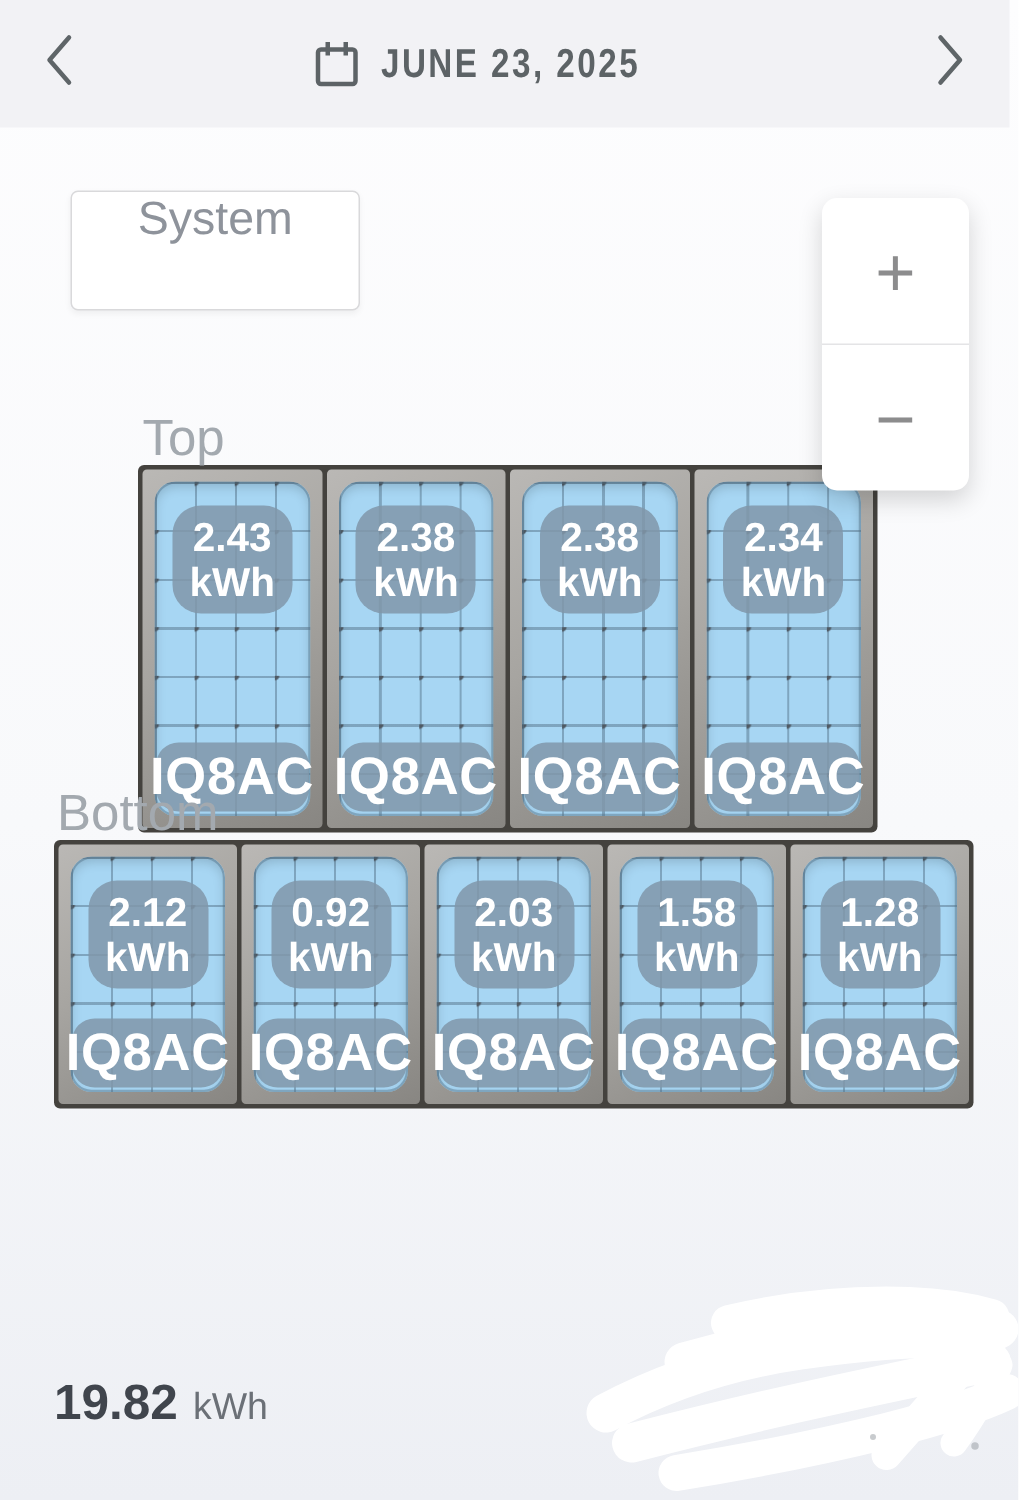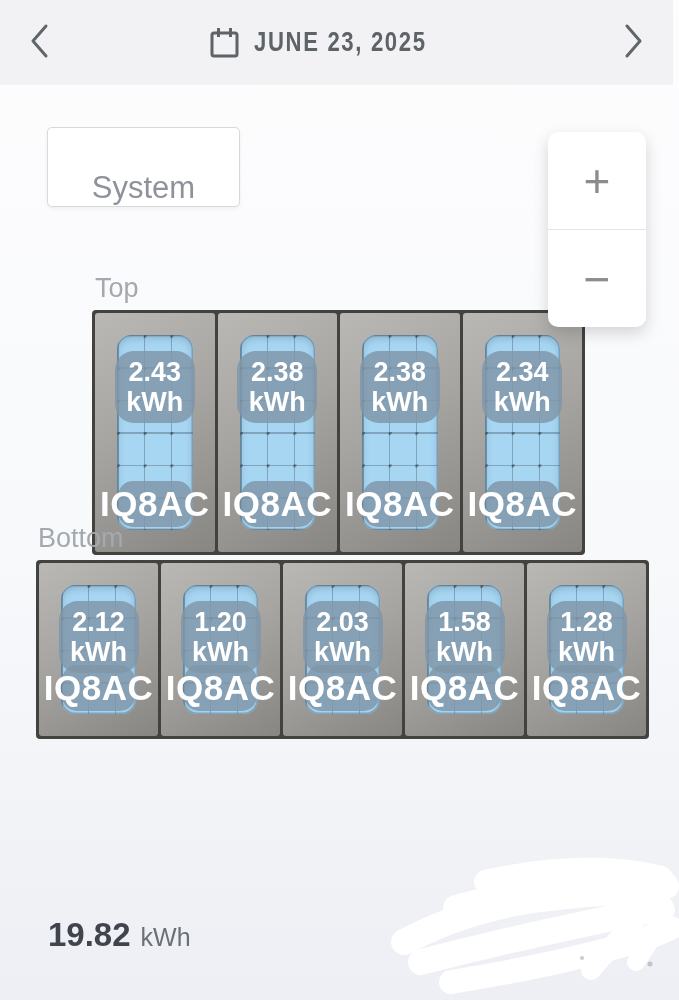--- a/index.html
+++ b/index.html
@@ -17,42 +17,42 @@
   .chev-left { left:10px; } .chev-right { right:10px; }
   .chev svg { stroke:#5f6568; }
   .date-group { display:flex; align-items:center; gap:14px; cursor:pointer; }
   .cal-icon svg { stroke:#5d6366; display:block; }
   .date-text { font-size:27px; font-weight:700; color:#5d6366; letter-spacing:2px;
     transform:scaleX(.82); transform-origin:left center; white-space:nowrap; }
 
   
   .system-btn { position:absolute; left:47px; top:127px; width:193px; height:80px;
     background:#ffffff; border:1px solid #d9d9db; border-radius:5px;
-    box-shadow:0 2px 4px rgba(0,0,0,.05); display:flex; align-items:flex-end;
+    box-shadow:0 2px 4px rgba(0,0,0,.05); display:flex; align-items:flex-start;
     justify-content:center; font-size:31px; color:#8e939b; cursor:pointer; z-index:30; }
 
   .zoom-ctrl { position:absolute; left:548px; top:132px; width:98px; height:195px;
     background:#ffffff; border-radius:10px; box-shadow:0 6px 16px rgba(0,0,0,.16);
     display:flex; flex-direction:column; z-index:35; overflow:hidden; }
   .zoom-btn { flex:1; display:flex; align-items:center; justify-content:center;
     font-size:46px; font-weight:400; color:#8c8c8d; cursor:pointer; }
   .zoom-divider { height:1px; background:#e4e4e6; }
 
   
-  .row-label { position:absolute; font-size:27px; color:#a3a9af; z-index:20; }
+  .row-label { position:absolute; font-size:34px; color:#a3a9af; z-index:20; }
   .label-top { left:95px; top:273px; }
   .label-bottom { left:38px; top:523px; }
 
   
   .panel-row { position:absolute; display:flex; gap:3px; background:#44423e;
     padding:3px; border-radius:4px; z-index:10; }
   .row-top { left:92px; top:310px; width:493px; height:245px; }
   .row-bottom { left:36px; top:560px; width:613px; height:179px; }
 
-  .panel { flex:1; position:relative; border-radius:3px; padding:22px;
+  .panel { flex:1; position:relative; border-radius:3px; padding:8px;
     background:linear-gradient(150deg,#bab8b5 0%,#a7a5a1 45%,#888682 100%); cursor:pointer; }
   .panel-surface { position:relative; width:100%; height:100%; border-radius:14px;
     background-color:#a7d6f3;
     background-image:
       radial-gradient(circle 3.4px at 0 0, #4f5a64 2.4px, rgba(79,90,100,0) 3.4px),
       repeating-linear-gradient(90deg, rgba(93,124,147,.55) 0 1.5px, rgba(0,0,0,0) 1.5px 26.75px),
       repeating-linear-gradient(180deg, rgba(93,124,147,.55) 0 1.5px, rgba(0,0,0,0) 1.5px 32.4px);
     background-size:26.75px 32.4px, auto, auto;
     box-shadow: inset 0 0 0 1.5px rgba(85,115,138,.45), inset 0 3px 8px rgba(0,0,0,.18); }
 
@@ -67,21 +67,21 @@
     display:flex; align-items:center; justify-content:center;
     font-weight:700; font-size:35px; letter-spacing:.5px; }
 
   
   .production { position:absolute; left:36px; top:908px; z-index:5; }
   .prod-label-row { display:flex; align-items:center; gap:9px; }
   .prod-label { font-size:26px; color:#646a75; }
   .info-icon { width:24px; height:24px; border-radius:50%; background:#c0c3c9;
     color:#ffffff; font-size:16px; font-weight:700; display:flex; align-items:center;
     justify-content:center; cursor:pointer; font-family:"Liberation Serif", serif; font-style:italic; }
-  .prod-value-row { margin-top:8px; display:flex; align-items:baseline; gap:10px;margin-left:12px; }
+  .prod-value-row { margin-top:8px; display:flex; align-items:baseline; gap:10px; }
   .prod-value { font-size:33px; font-weight:700; color:#40454d; }
   .prod-unit { font-size:25px; color:#6b7077; }
 
   
   .scribble { position:absolute; left:386px; top:850px; z-index:15; }
 </style>
 </head>
 <body>
 
 <div class="screen">
@@ -175,21 +175,21 @@
         <div class="energy-badge">
           <span>2.12</span>
           <span>kWh</span>
         </div>
         <div class="model-badge">IQ8AC</div>
       </div>
     </div>
     <div class="panel">
       <div class="panel-surface">
         <div class="energy-badge">
-          <span>1.20</span>
+          <span>0.92</span>
           <span>kWh</span>
         </div>
         <div class="model-badge">IQ8AC</div>
       </div>
     </div>
     <div class="panel">
       <div class="panel-surface">
         <div class="energy-badge">
           <span>2.03</span>
           <span>kWh</span>

